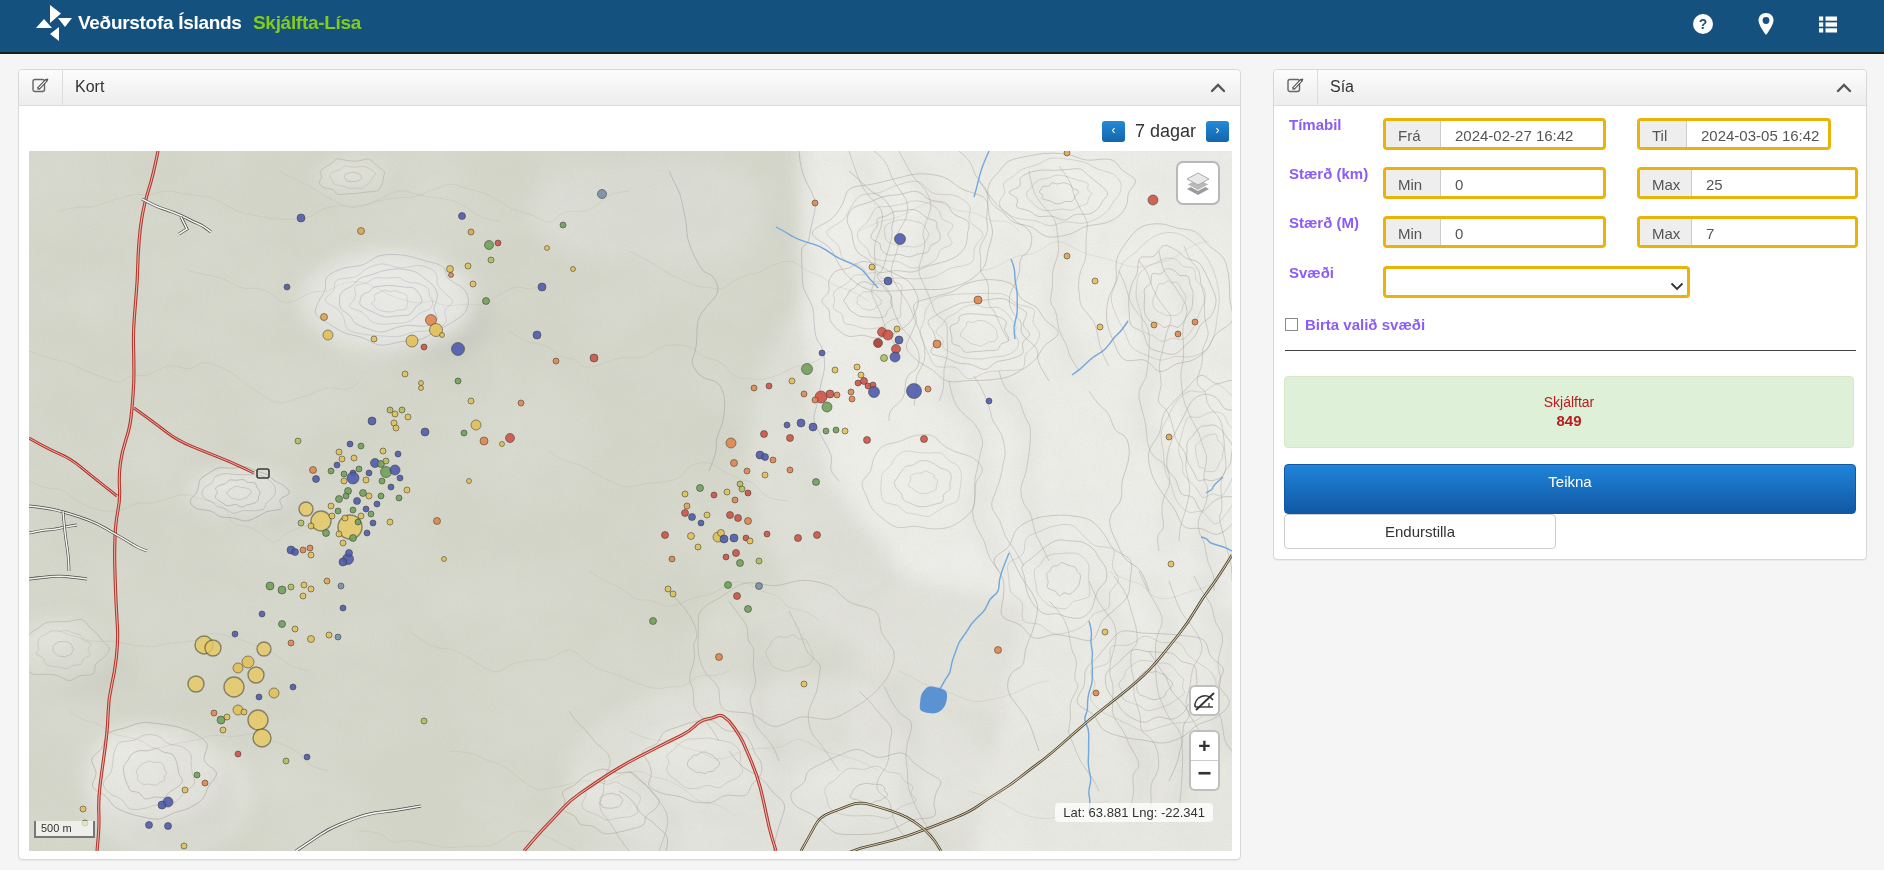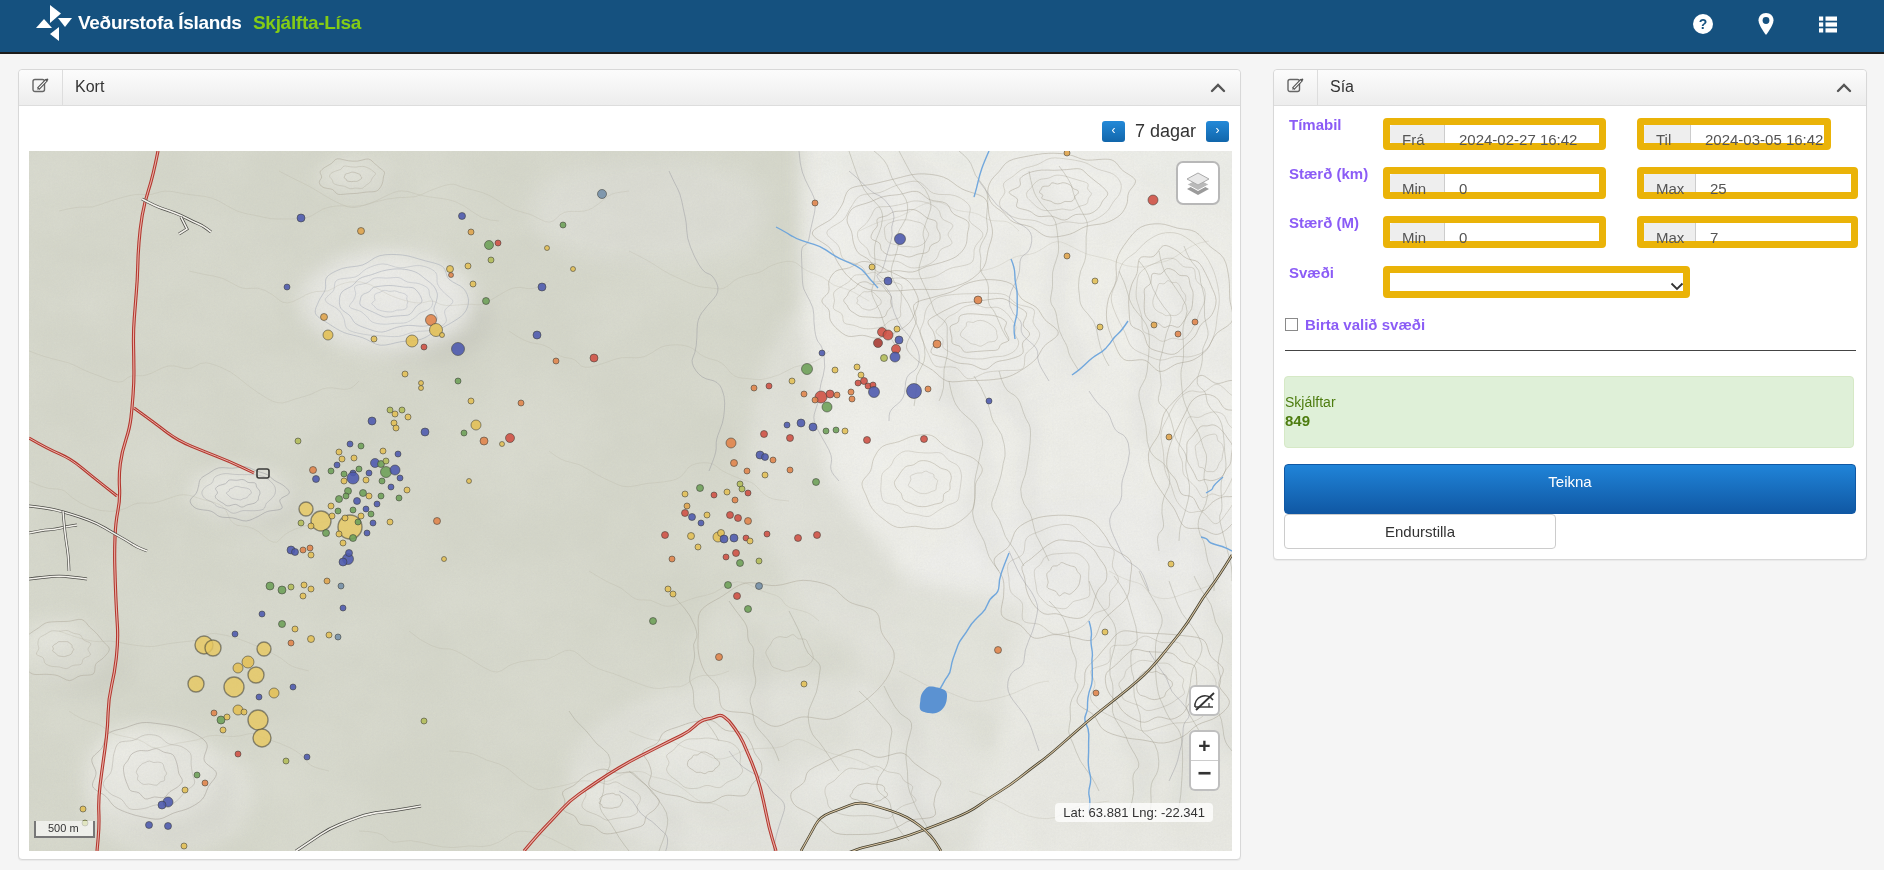--- a/index.html
+++ b/index.html
@@ -24,47 +24,47 @@
  line-height:19px;font-size:12px;vertical-align:middle}
 .dtxt{display:inline-block;font-size:18px;color:#333;margin:0 10px;vertical-align:middle;line-height:22px}
 .mapwrap{position:absolute;left:10px;top:81px;width:1203px;height:700px;overflow:hidden;background:#d6d8cb}
 .legend{position:absolute;left:11px;top:501px;width:72px;height:163px;
  background:rgba(68,68,68,0.78);border-radius:7px;}
 .lgbar{position:absolute;left:9px;top:6px;width:25px;height:150px;border:1px solid #fff;
  background:linear-gradient(180deg,#c8210f 0%,#d03014 10%,#dd5c20 20%,#e2902c 30%,#dfbc3e 40%,#cfc44a 47%,#9ab94d 55%,#5ea24e 63%,#47935f 70%,#3c6fa8 78%,#2b51bb 86%,#2645c0 100%)}
 .lgt{position:absolute;left:42px;color:#fff;font-size:14px;font-weight:bold}
 .scale{position:absolute;left:5px;top:670px;width:61px;height:17px;
  background:rgba(255,255,255,0.6);border:2px solid #777;border-top:none;
- font-size:11px;color:#333;padding-left:12px;line-height:14px}
+ font-size:11px;color:#333;padding-left:5px;line-height:14px}
 .latlng{position:absolute;right:19px;top:652px;background:rgba(255,255,255,0.75);
  border-radius:4px;font-size:13px;color:#333;padding:2px 8px;height:19px;line-height:15px}
 .attrib{position:absolute;right:0px;bottom:0px;background:rgba(255,255,255,0.8);
  font-size:11px;color:#333;padding:2px 5px;height:17px;line-height:13px}
 .attrib a{color:#0078a8;text-decoration:none}
 .zctl{position:absolute;right:12px;top:579px;width:31px;height:61px;background:#fff;
  border:2px solid rgba(0,0,0,0.25);border-radius:6px}
 .zin{position:absolute;left:0;right:0;top:0;height:29px;border-bottom:1px solid #ccc;
  text-align:center;font-size:21px;font-weight:bold;color:#333;line-height:28px}
 .zout{position:absolute;left:0;right:0;bottom:0;height:29px;text-align:center;
  font-size:24px;font-weight:bold;color:#333;line-height:26px}
 .mctl{position:absolute;right:12px;top:534px;width:31px;height:31px;background:#fff;
  border:2px solid rgba(0,0,0,0.25);border-radius:6px}
 .layerctl{position:absolute;right:12px;top:10px;width:44px;height:44px;background:#fff;
  border:2px solid rgba(0,0,0,0.28);border-radius:7px}
 label.fl{position:absolute;font-size:15px;font-weight:bold;color:#8b5cf6}
-.igroup{position:absolute;height:32px;border:7px solid #eab308;border-radius:4px;background:#fff}
+.igroup{position:absolute;height:32px;border:3px solid #eab308;border-radius:4px;background:#fff}
 .iaddon{position:absolute;left:0;top:0;bottom:0;background:#eee;border-right:1px solid #ccc;
  border-radius:3px 0 0 3px;color:#555;font-size:15px;padding:6px 12px 0 12px}
 .ival{position:absolute;top:6px;font-size:15px;color:#555}
 .btn-prim{position:absolute;border-radius:4px;color:#fff;font-size:15px;text-align:center;
  background:linear-gradient(180deg,#2084d8,#1058a4);border:1px solid #1058a4}
 .btn-def{position:absolute;border-radius:4px;color:#333;font-size:15px;text-align:center;
  background:#fff;border:1px solid #ccc}
 .galert{position:absolute;left:10px;right:12px;top:306px;height:72px;background:#dff0d8;
- border:1px solid #d6e9c6;border-radius:4px;text-align:left;color:#4d7c0f}
+ border:1px solid #d6e9c6;border-radius:4px;text-align:center;color:#b91c1c}
 </style></head><body>
 <div class="nav">
 <div class="navlogo"><svg width="46" height="46" viewBox="0 0 46 46">
         <g fill="#fff">
           <path d="M16 3 L27 11.5 L16 21 Z"></path>
           <path d="M2 26 L10 17 L18 26 Z"></path>
           <path d="M24 16 L38 16 L31 25 Z"></path>
           <path d="M25 25 L25 39 L16 32 Z"></path>
         </g>
       </svg></div>

